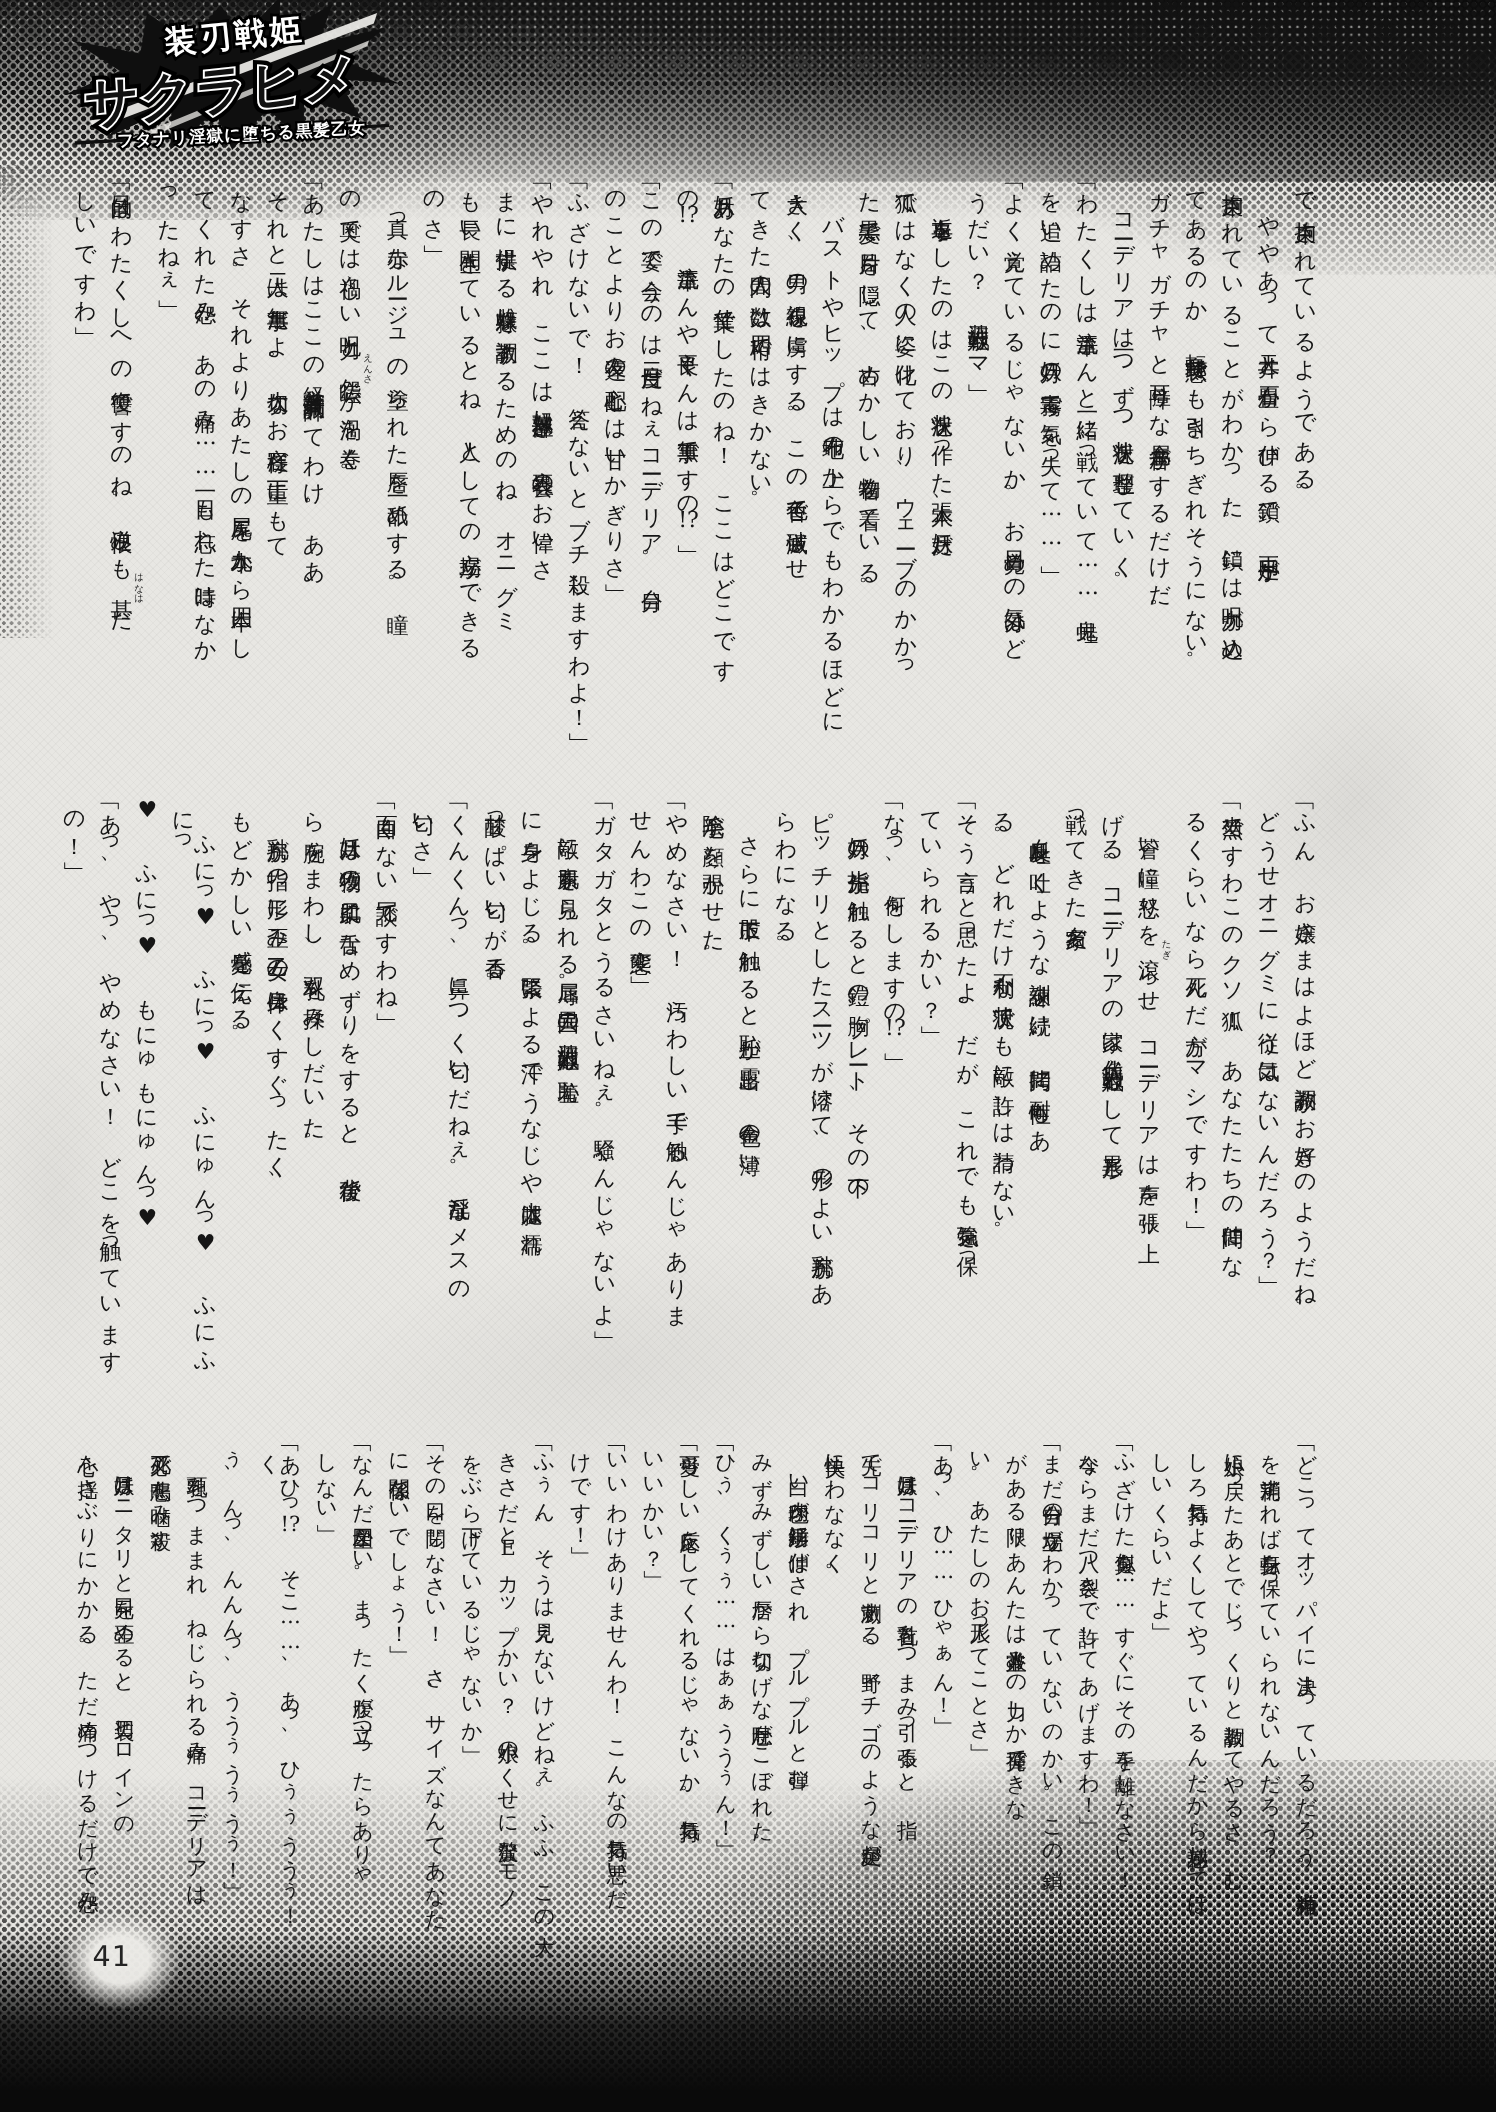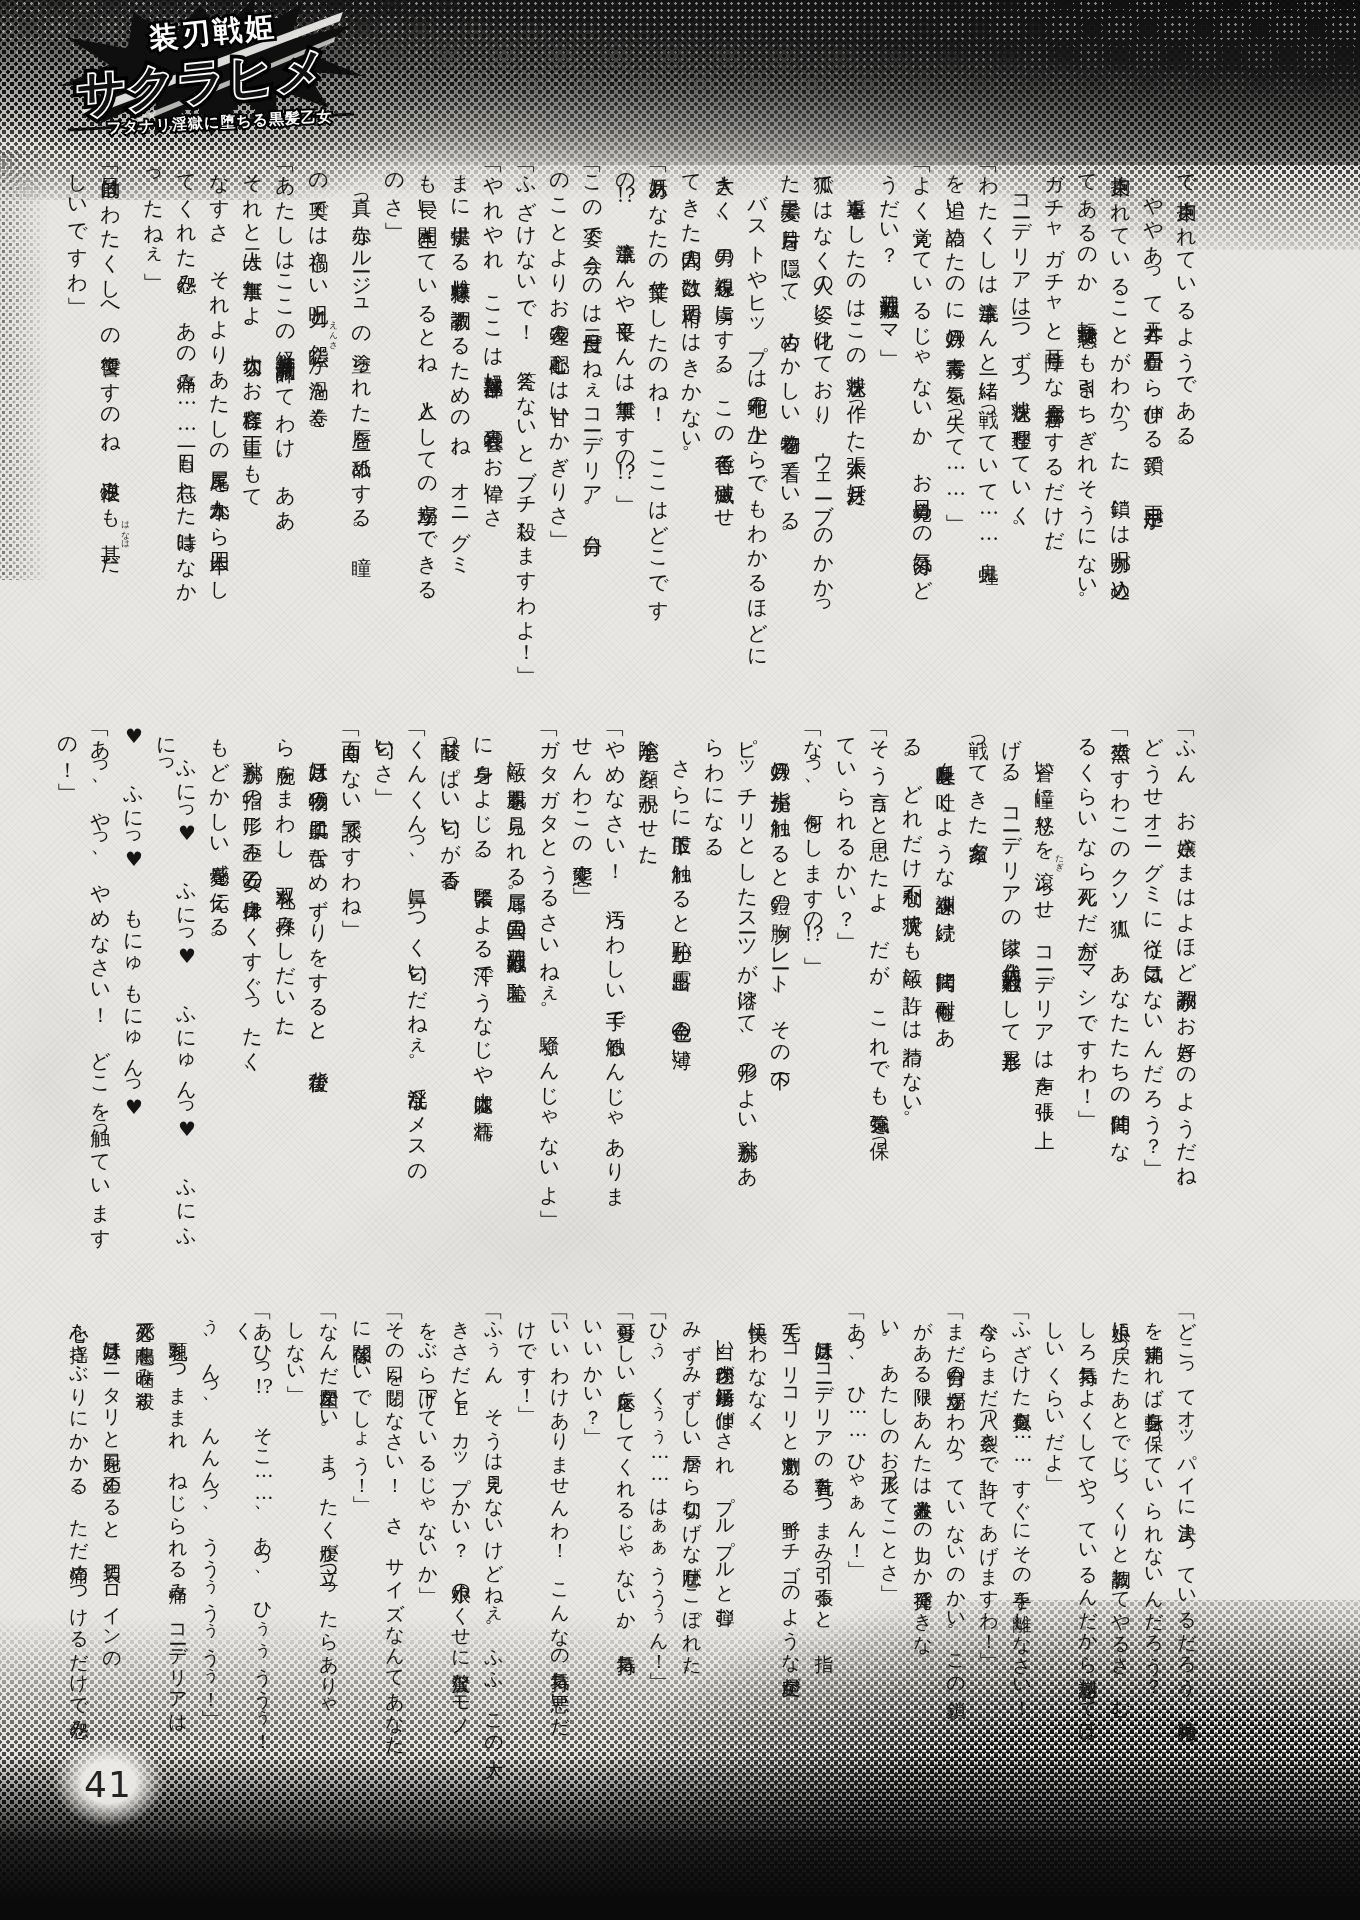--- a/index.html
+++ b/index.html
@@ -88,21 +88,21 @@
   #band-bottom{top:1308px;height:452px;font-size:19px;letter-spacing:.5px;}
   .band p.col{height:100%;margin:0 0 0 13px;padding:0;}
   #band-bottom p.col{margin:0 0 0 14px;}
   ruby{ruby-align:center;}
   rt{font-size:8.5px;letter-spacing:0;color:#222;}
   .tcy{text-combine-upright:all;letter-spacing:0;}
   
   #page-number{
     position:absolute;left:84px;top:1764px;
     font-family:"DejaVu Sans","Liberation Sans",sans-serif;
-    font-size:36px;color:#232323;letter-spacing:1px;
+    font-size:26px;color:#232323;letter-spacing:1px;
   }
   
   #logo{position:absolute;left:52px;top:-2px;width:318px;height:144px;}
 </style>
 </head>
 <body>
 
 <div id="page">
 
   <div class="texture"></div>

